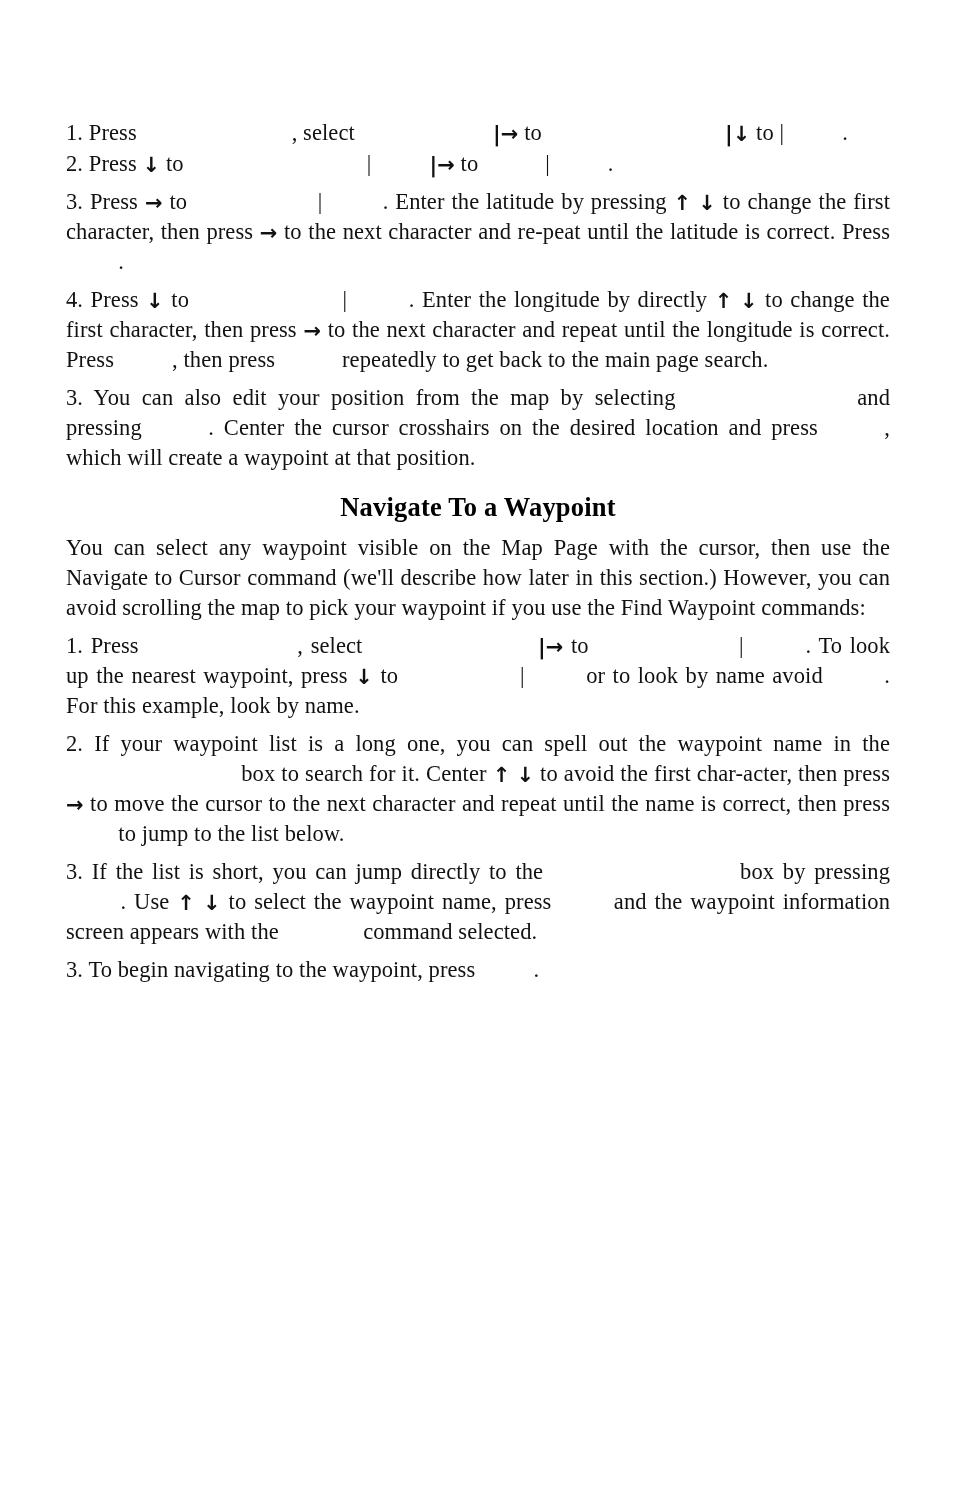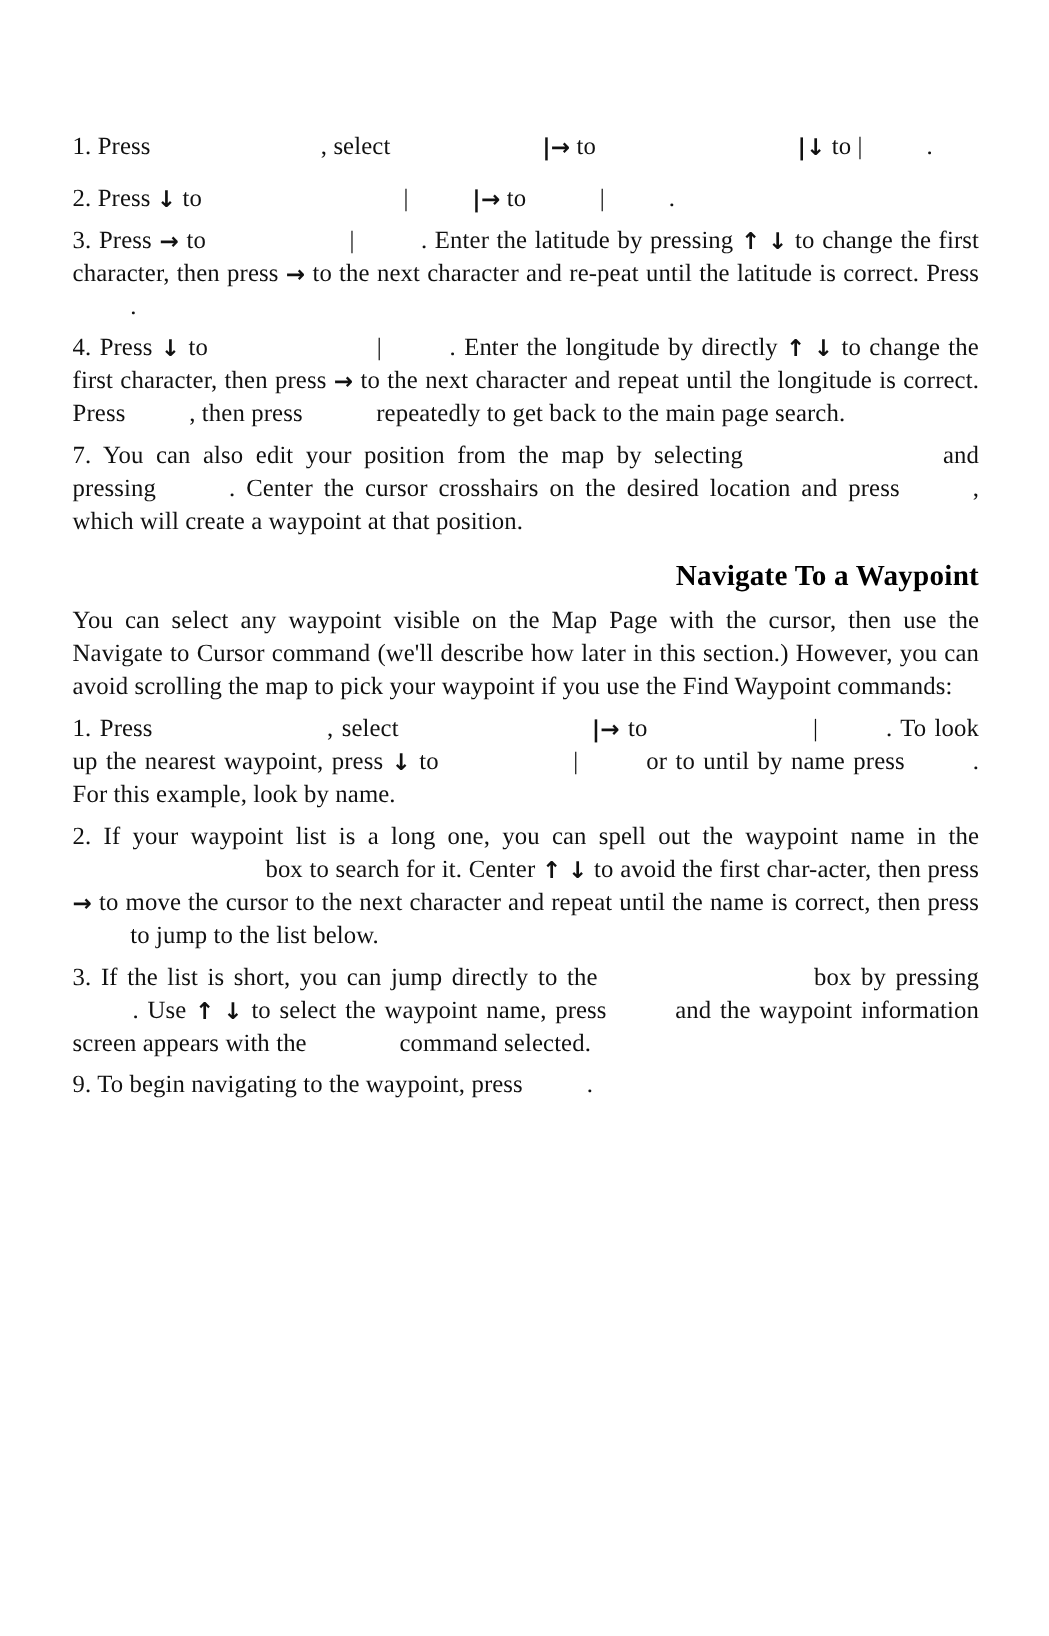--- a/index.html
+++ b/index.html
@@ -38,31 +38,31 @@
     line-height: 30px;
     color: #111111;
     letter-spacing: 0.1px;
     -webkit-hyphens: manual;
     hyphens: manual;
   }
   p.para + p.para {
     margin-top: 8px;
   }
   p.tight + p.tight {
-    margin-top: 17px;
+    margin-top: 1px;
   }
   h2.heading {
     margin: 18px 0 10px 0;
     padding: 0;
     font-size: 26.5px;
     line-height: 32px;
     font-weight: bold;
     letter-spacing: 0.2px;
     color: #000000;
-    text-align: right;
+    text-align: center;
   }
   
   .ui-term {
     display: inline-block;
     font-weight: bold;
     color: transparent;
     visibility: hidden;
     white-space: pre;
     vertical-align: baseline;
   }
@@ -145,21 +145,21 @@
       <span>to change the first character, then press</span>
       <span class="arrow">→</span>
       <span>to the next character and repeat until the longitude is correct. Press</span>
       <span class="ui-term">ENT</span>
       <span>, then press</span>
       <span class="ui-term">EXIT</span>
       <span>repeatedly to get back to the main page search.</span>
     </p>
 
     <p class="para">
-      <span>7. You can also edit your position from the map by selecting</span>
+      <span>3. You can also edit your position from the map by selecting</span>
       <span class="ui-term">SET POSITION</span>
       <span>and pressing</span>
       <span class="ui-term">ENT</span>
       <span>. Center the cursor crosshairs on the desired location and press</span>
       <span class="ui-term">ENT</span>
       <span>, which will create a waypoint at that position.</span>
     </p>
 
     <h2 class="heading">Navigate To a Waypoint</h2>
 
@@ -174,21 +174,21 @@
       <span>to</span>
       <span class="ui-term">WAYPOINTS</span>
       <span class="pipe">|</span>
       <span class="ui-term">ENT</span>
       <span>. To look up the nearest waypoint, press</span>
       <span class="arrow">↓</span>
       <span>to</span>
       <span class="ui-term">NEAREST</span>
       <span class="pipe">|</span>
       <span class="ui-term">ENT</span>
-      <span>or to until by name press</span>
+      <span>or to look by name avoid</span>
       <span class="ui-term">ENT</span>
       <span>. For this example, look by name.</span>
     </p>
 
     <p class="para">
       <span>2. If your waypoint list is a long one, you can spell out the waypoint name in the</span>
       <span class="ui-term">SEARCH NAME</span>
       <span>box to search for it. Center</span>
       <span class="arrow">↑</span>
       <span class="arrow">↓</span>
@@ -208,19 +208,19 @@
       <span class="arrow">↑</span>
       <span class="arrow">↓</span>
       <span>to select the waypoint name, press</span>
       <span class="ui-term">ENT</span>
       <span>and the waypoint information screen appears with the</span>
       <span class="ui-term">GO TO</span>
       <span>command selected.</span>
     </p>
 
     <p class="para lastline">
-      <span>9. To begin navigating to the waypoint, press</span>
+      <span>3. To begin navigating to the waypoint, press</span>
       <span class="ui-term">ENT</span>
       <span>.</span>
     </p>
 
   </div>
 </div>
 
 </body></html>

